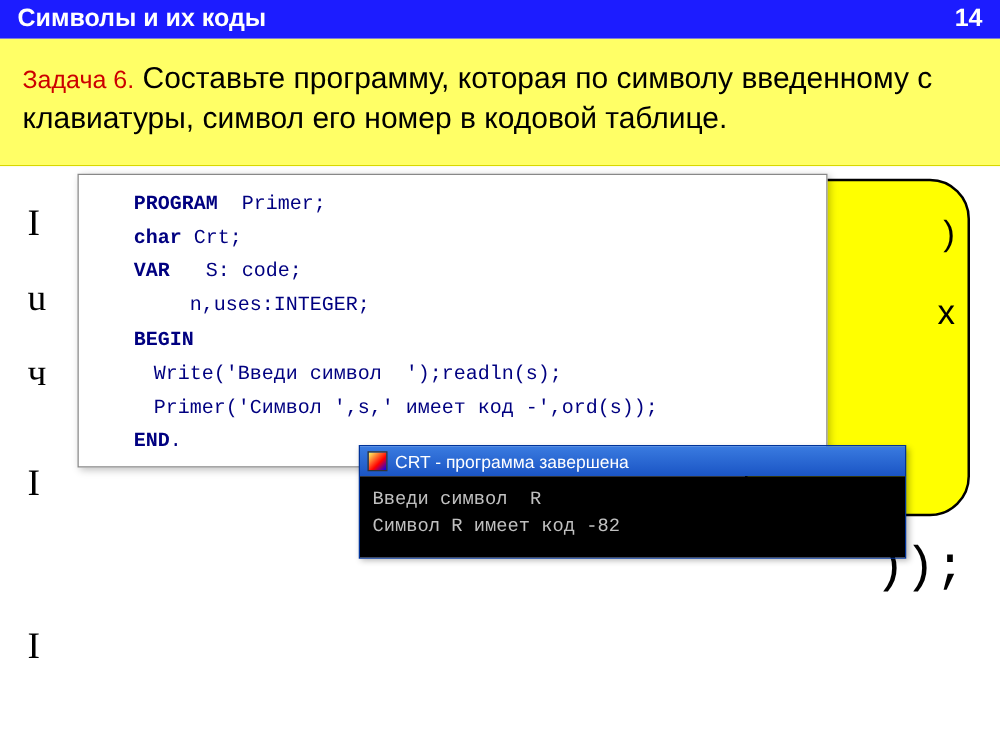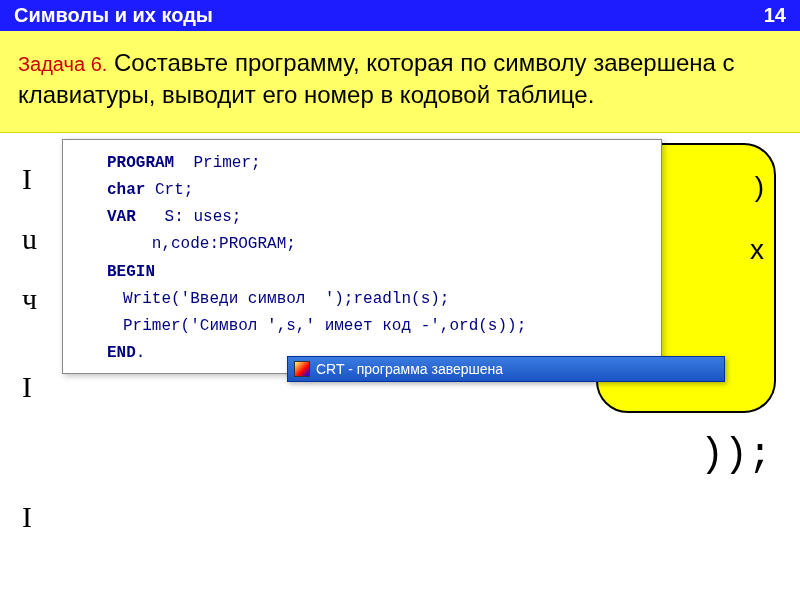--- a/index.html
+++ b/index.html
@@ -126,21 +126,21 @@
 </head>
 <body>
 
 <div class="header">
   <span>Символы  и их коды</span>
   <span>14</span>
 </div>
 
 <div class="task-box">
   <span class="task-label">Задача 6.</span>
-  <span>Составьте программу, которая по символу завершена с клавиатуры, выводит его номер в кодовой таблице.</span>
+  <span>Составьте программу, которая по символу введенному с клавиатуры, символ его номер в кодовой таблице.</span>
 </div>
 
 <div class="content-area">
 
   <div class="yellow-bubble">
     <span class="bubble-frag">)</span>
     <span class="bubble-frag" style="margin-top:18px">х</span>
   </div>
 
   <div class="paren-frag">));</div>
@@ -151,28 +151,30 @@
     <div>ч</div>
     <div style="height:28px"></div>
     <div>I</div>
     <div style="height:70px"></div>
     <div>I</div>
   </div>
 
   <div class="code-panel">
     <div class="code-text"><span class="kw">PROGRAM</span><span>  Primer;</span>
 <span class="kw">char</span><span> Crt;</span>
-<span class="kw">VAR</span><span>   S: uses;</span>
-<span>        n,code:PROGRAM;</span>
+<span class="kw">VAR</span><span>   S: code;</span>
+<span>        n,uses:INTEGER;</span>
 <span class="kw">BEGIN</span>
 <span>     Write('Введи символ  ');readln(s);</span>
 <span>     Primer('Символ ',s,' имеет код -',ord(s));</span>
 <span class="kw">END</span><span>.</span></div>
 
     <div class="crt-window">
       <div class="crt-titlebar">
         <span class="crt-icon"></span>
         <span>CRT - программа завершена</span>
       </div>
+      <div class="crt-body"><span>Введи символ  R</span>
+<span>Символ R имеет код -82</span></div>
     </div>
   </div>
 
 </div>
 
 </body></html>

